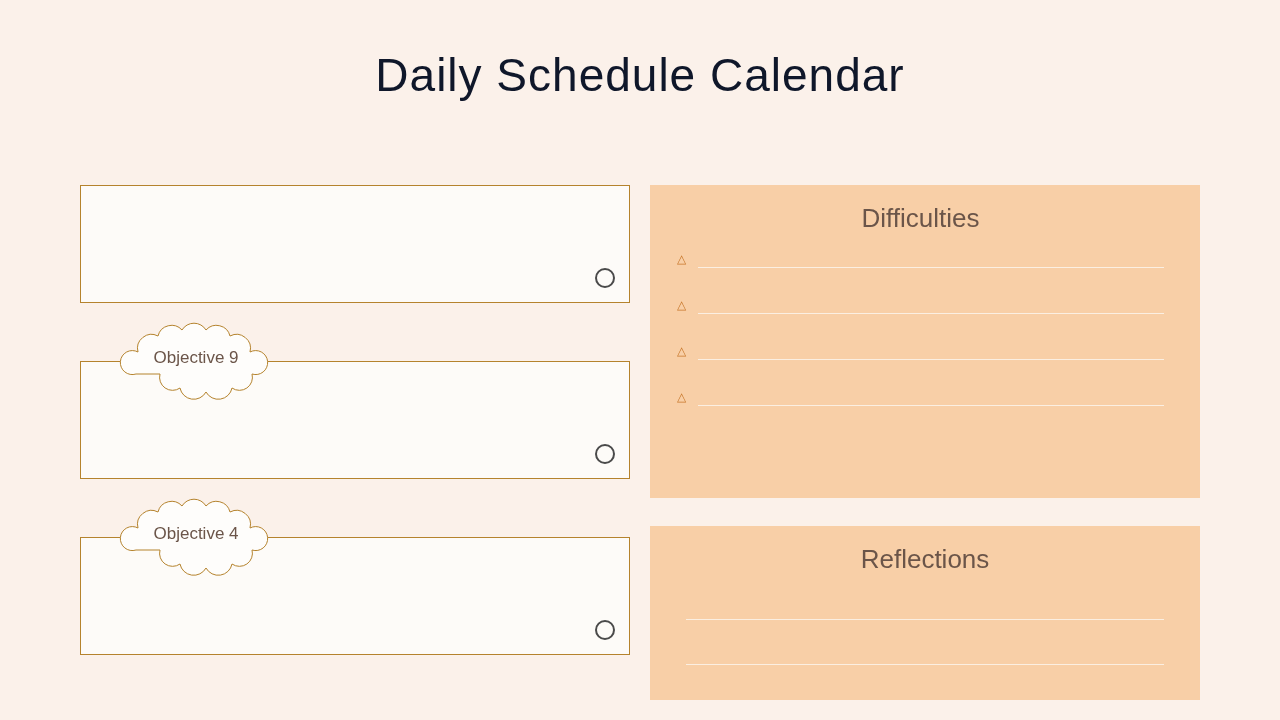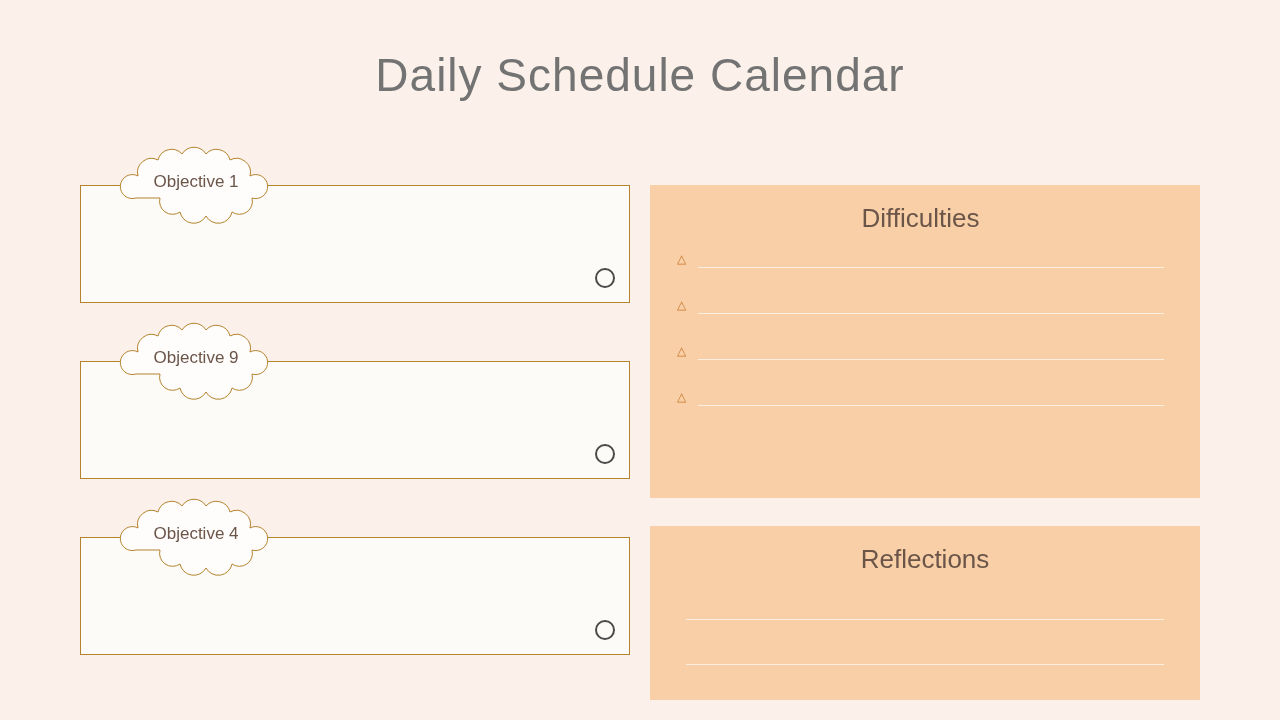--- a/index.html
+++ b/index.html
@@ -7,21 +7,21 @@
     width: 1280px;
     height: 720px;
     background: #FBF1EA;
     font-family: "Segoe UI", Arial, sans-serif;
     position: relative;
     overflow: hidden;
   }
   .title {
     text-align: center;
     font-size: 46px;
-    color: #737373;
+    color: #0f172a;
     font-weight: 500;
     padding-top: 48px;
     letter-spacing: 1px;
   }
   .content {
     position: absolute;
     top: 140px;
     left: 80px;
     right: 80px;
     bottom: 20px;
@@ -117,38 +117,20 @@
 </head>
 <body>
 
 <h1 class="title">Daily Schedule Calendar</h1>
 
 <div class="content">
 
   <div class="left-col">
 
     <div class="objective-box">
-      <div class="cloud">
-        <svg viewBox="0 0 170 92">
-          <path d="M25,60 
-                   a12,12 0 1,1 2,-22
-                   a14,14 0 0,1 20,-16
-                   a14,14 0 0,1 24,-6
-                   a14,14 0 0,1 24,0
-                   a14,14 0 0,1 24,6
-                   a14,14 0 0,1 20,16
-                   a12,12 0 1,1 2,22
-                   a13,13 0 0,1 -20,14
-                   a14,14 0 0,1 -26,4
-                   a14,14 0 0,1 -26,-4
-                   a13,13 0 0,1 -20,-14
-                   z" fill="#FEFDFB" stroke="#B5832D" stroke-width="1"></path>
-        </svg>
-        <div class="cloud-label">Objective 1</div>
-      </div>
       <div class="check-circle"></div>
     </div>
 
     <div class="objective-box">
       <div class="cloud">
         <svg viewBox="0 0 170 92">
           <path d="M25,60 
                    a12,12 0 1,1 2,-22
                    a14,14 0 0,1 20,-16
                    a14,14 0 0,1 24,-6

